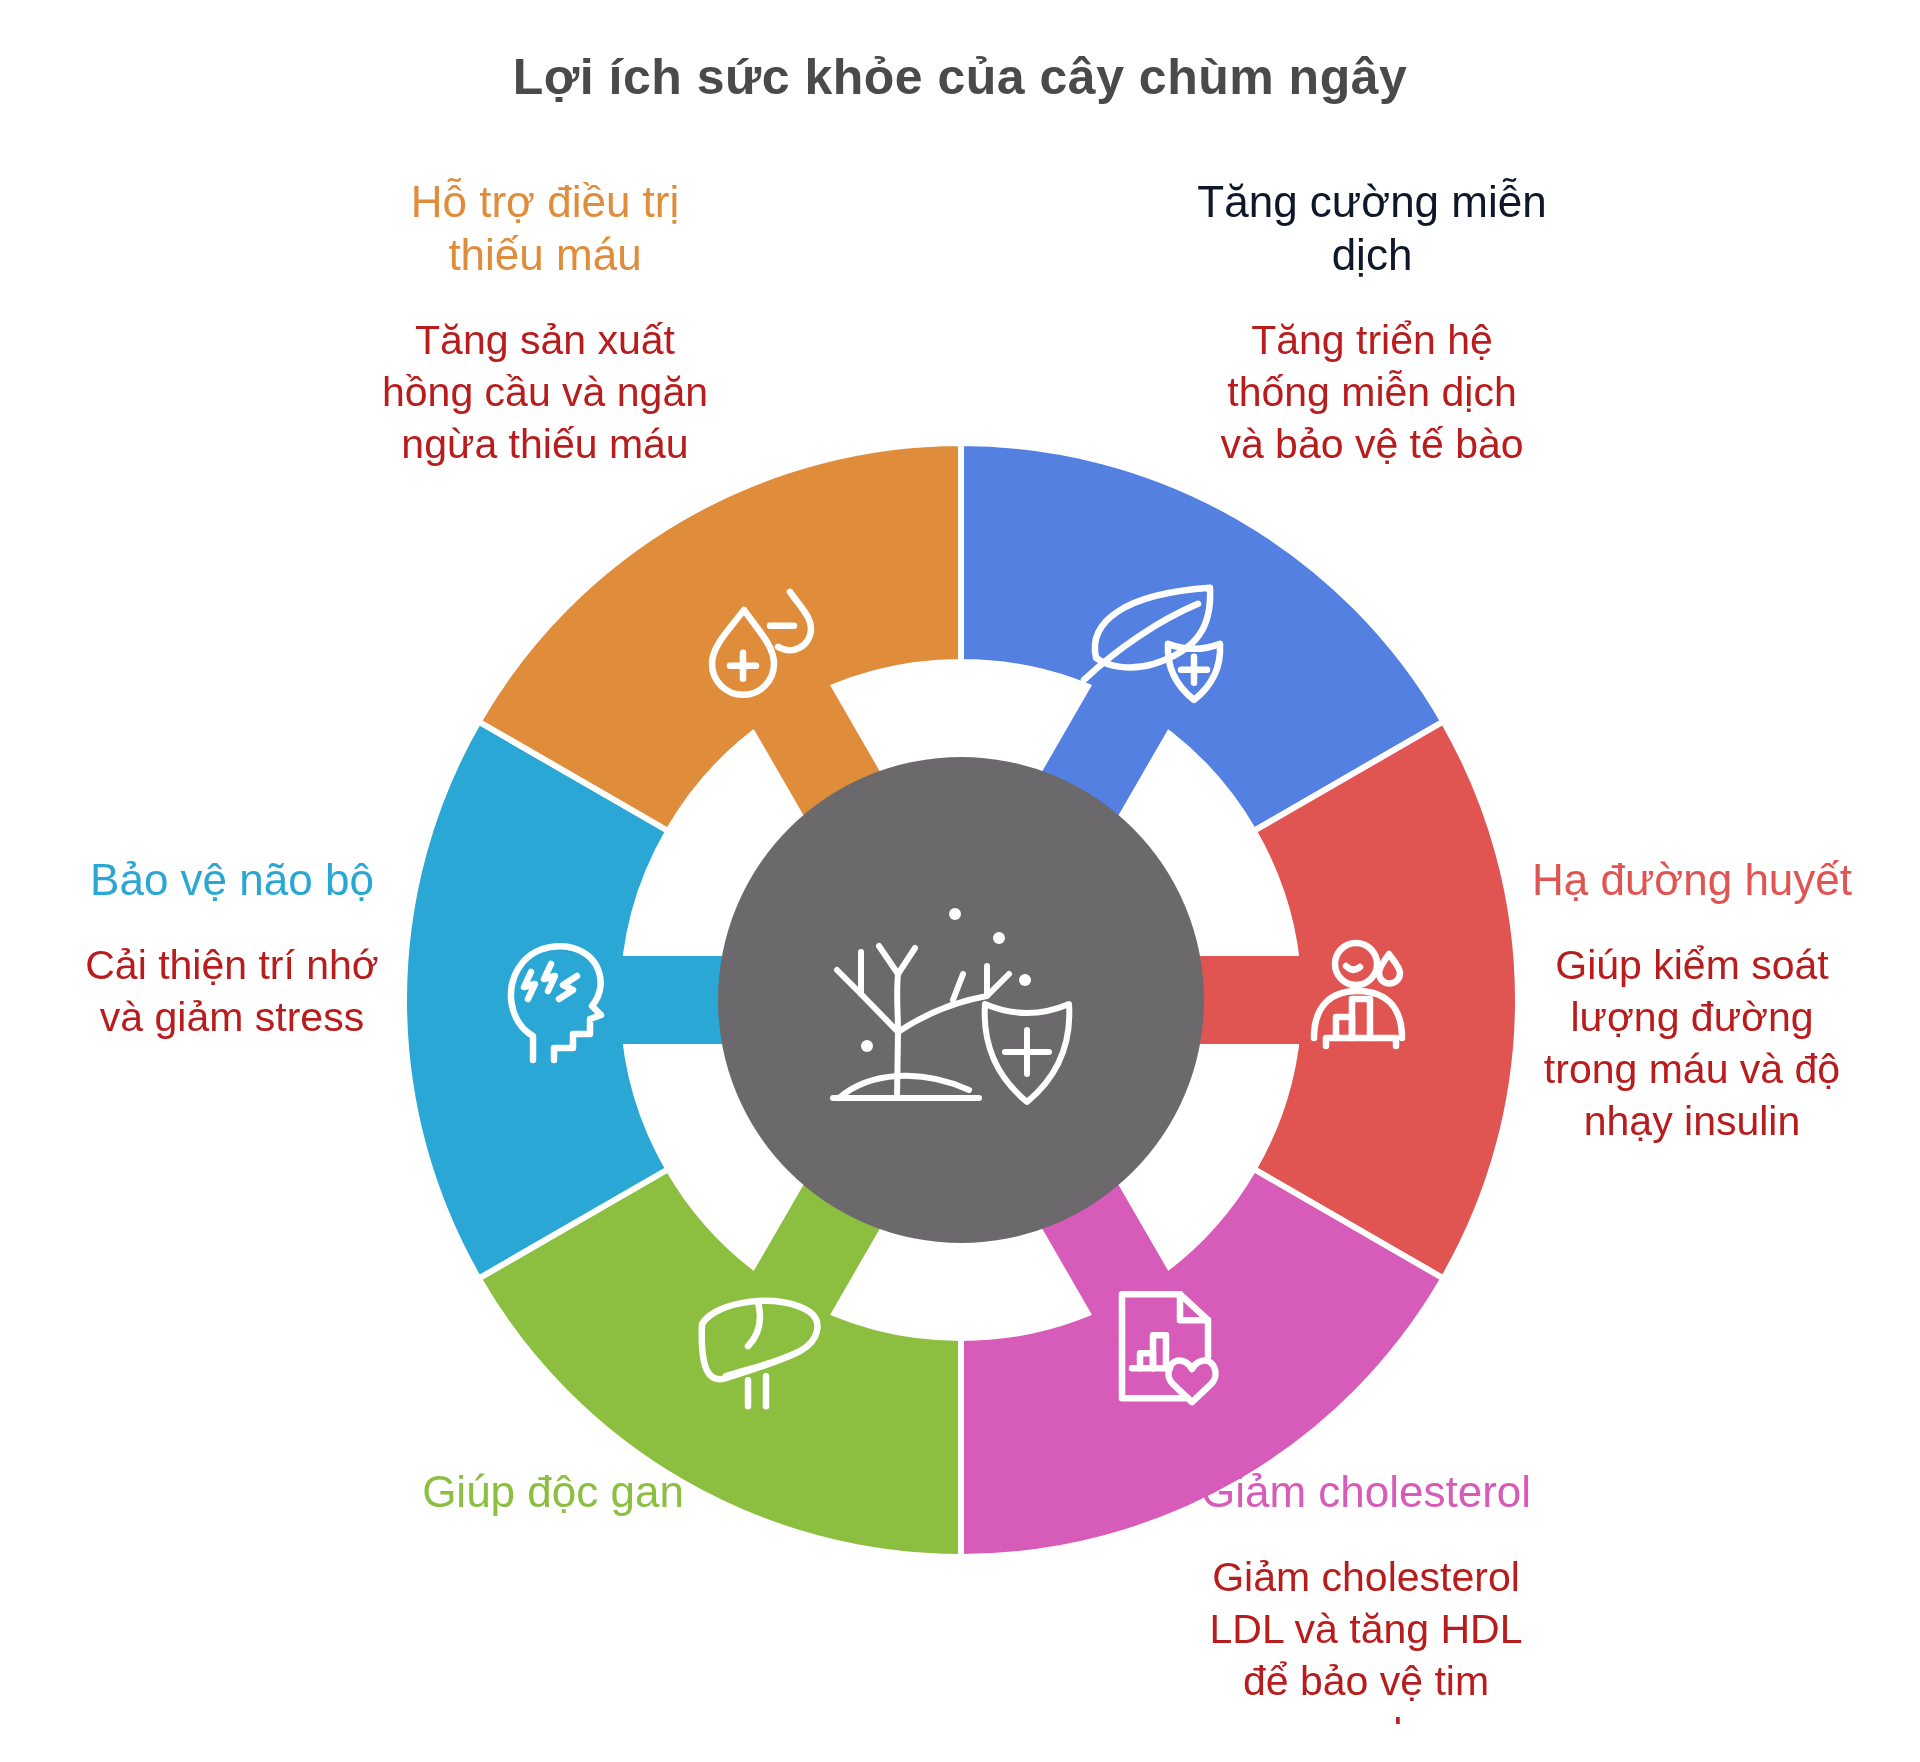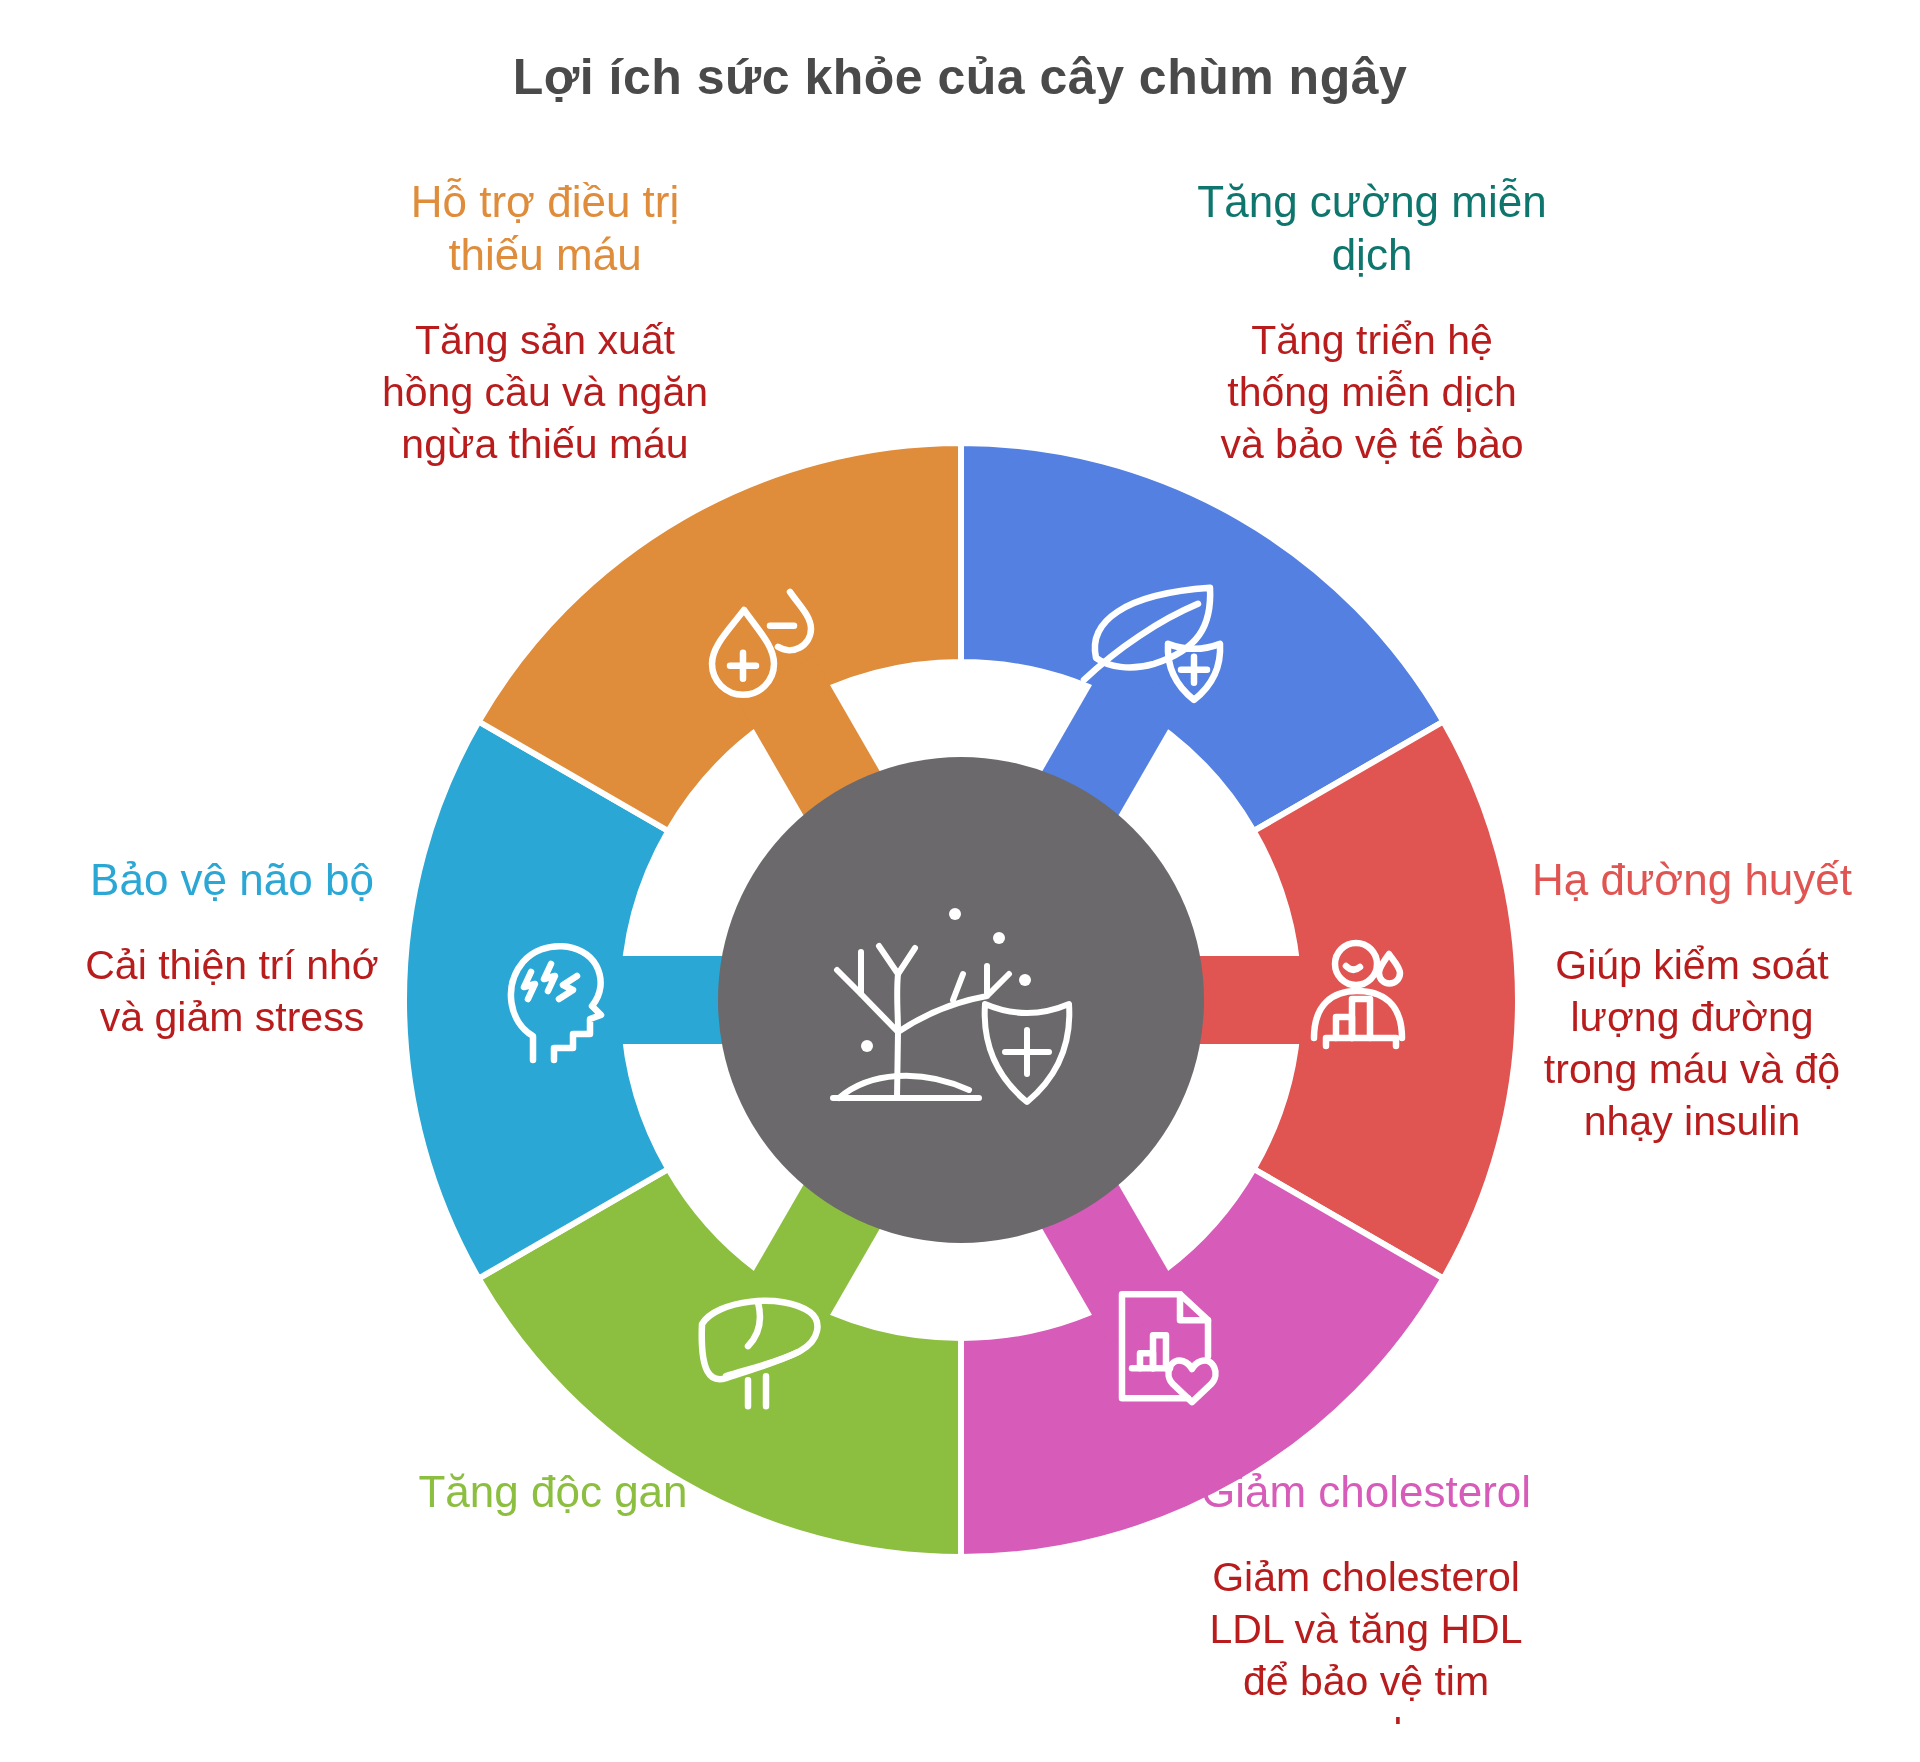--- a/index.html
+++ b/index.html
@@ -97,21 +97,21 @@
       </g>
       <g transform="translate(378.99999999999983 231.85778767865577)">
         <path d="M -16,-42 C -2,-22 14,-6 14,12 A 31,31 0 1 1 -48,12 C -48,-6 -31,-22 -16,-42 Z" fill="none" stroke="#fff" stroke-width="6.5" stroke-linecap="round" stroke-linejoin="round"></path>
         <path d="M -30,14 H -4 M -17,1 V 27" fill="none" stroke="#fff" stroke-width="6.5" stroke-linecap="round" stroke-linejoin="round"></path>
         <path d="M 30,-60 C 38,-48 51,-36 51,-23 A 21.5,21.5 0 0 1 18,-5" fill="none" stroke="#fff" stroke-width="6.5" stroke-linecap="round" stroke-linejoin="round"></path>
         <path d="M 10,-26 H 34" fill="none" stroke="#fff" stroke-width="6.5" stroke-linecap="round" stroke-linejoin="round"></path>
       </g>
     </svg>
 
   <div class="benefit b-tr">
-    <div class="h" style="color: #0f766e;">Tăng cường miễn
+    <div class="h" style="color: #0f172a;">Tăng cường miễn
 dịch</div>
     <div class="d">Tăng triển hệ
 thống miễn dịch
 và bảo vệ tế bào</div>
   </div>
 
   <div class="benefit b-r">
     <div class="h" style="color: rgb(224, 84, 82);">Hạ đường huyết</div>
     <div class="d">Giúp kiểm soát
 lượng đường
@@ -121,21 +121,21 @@
 
   <div class="benefit b-br">
     <div class="h" style="color: rgb(215, 91, 184);">Giảm cholesterol</div>
     <div class="d">Giảm cholesterol
 LDL và tăng HDL
 để bảo vệ tim
 mạch</div>
   </div>
 
   <div class="benefit b-bl">
-    <div class="h" style="color: rgb(140, 190, 64);">Tăng độc gan</div>
+    <div class="h" style="color: rgb(140, 190, 64);">Giúp độc gan</div>
   </div>
 
   <div class="benefit b-l">
     <div class="h" style="color: rgb(42, 167, 212);">Bảo vệ não bộ</div>
     <div class="d">Cải thiện trí nhớ
 và giảm stress</div>
   </div>
 
   <div class="benefit b-tl">
     <div class="h" style="color: rgb(223, 140, 59);">Hỗ trợ điều trị

